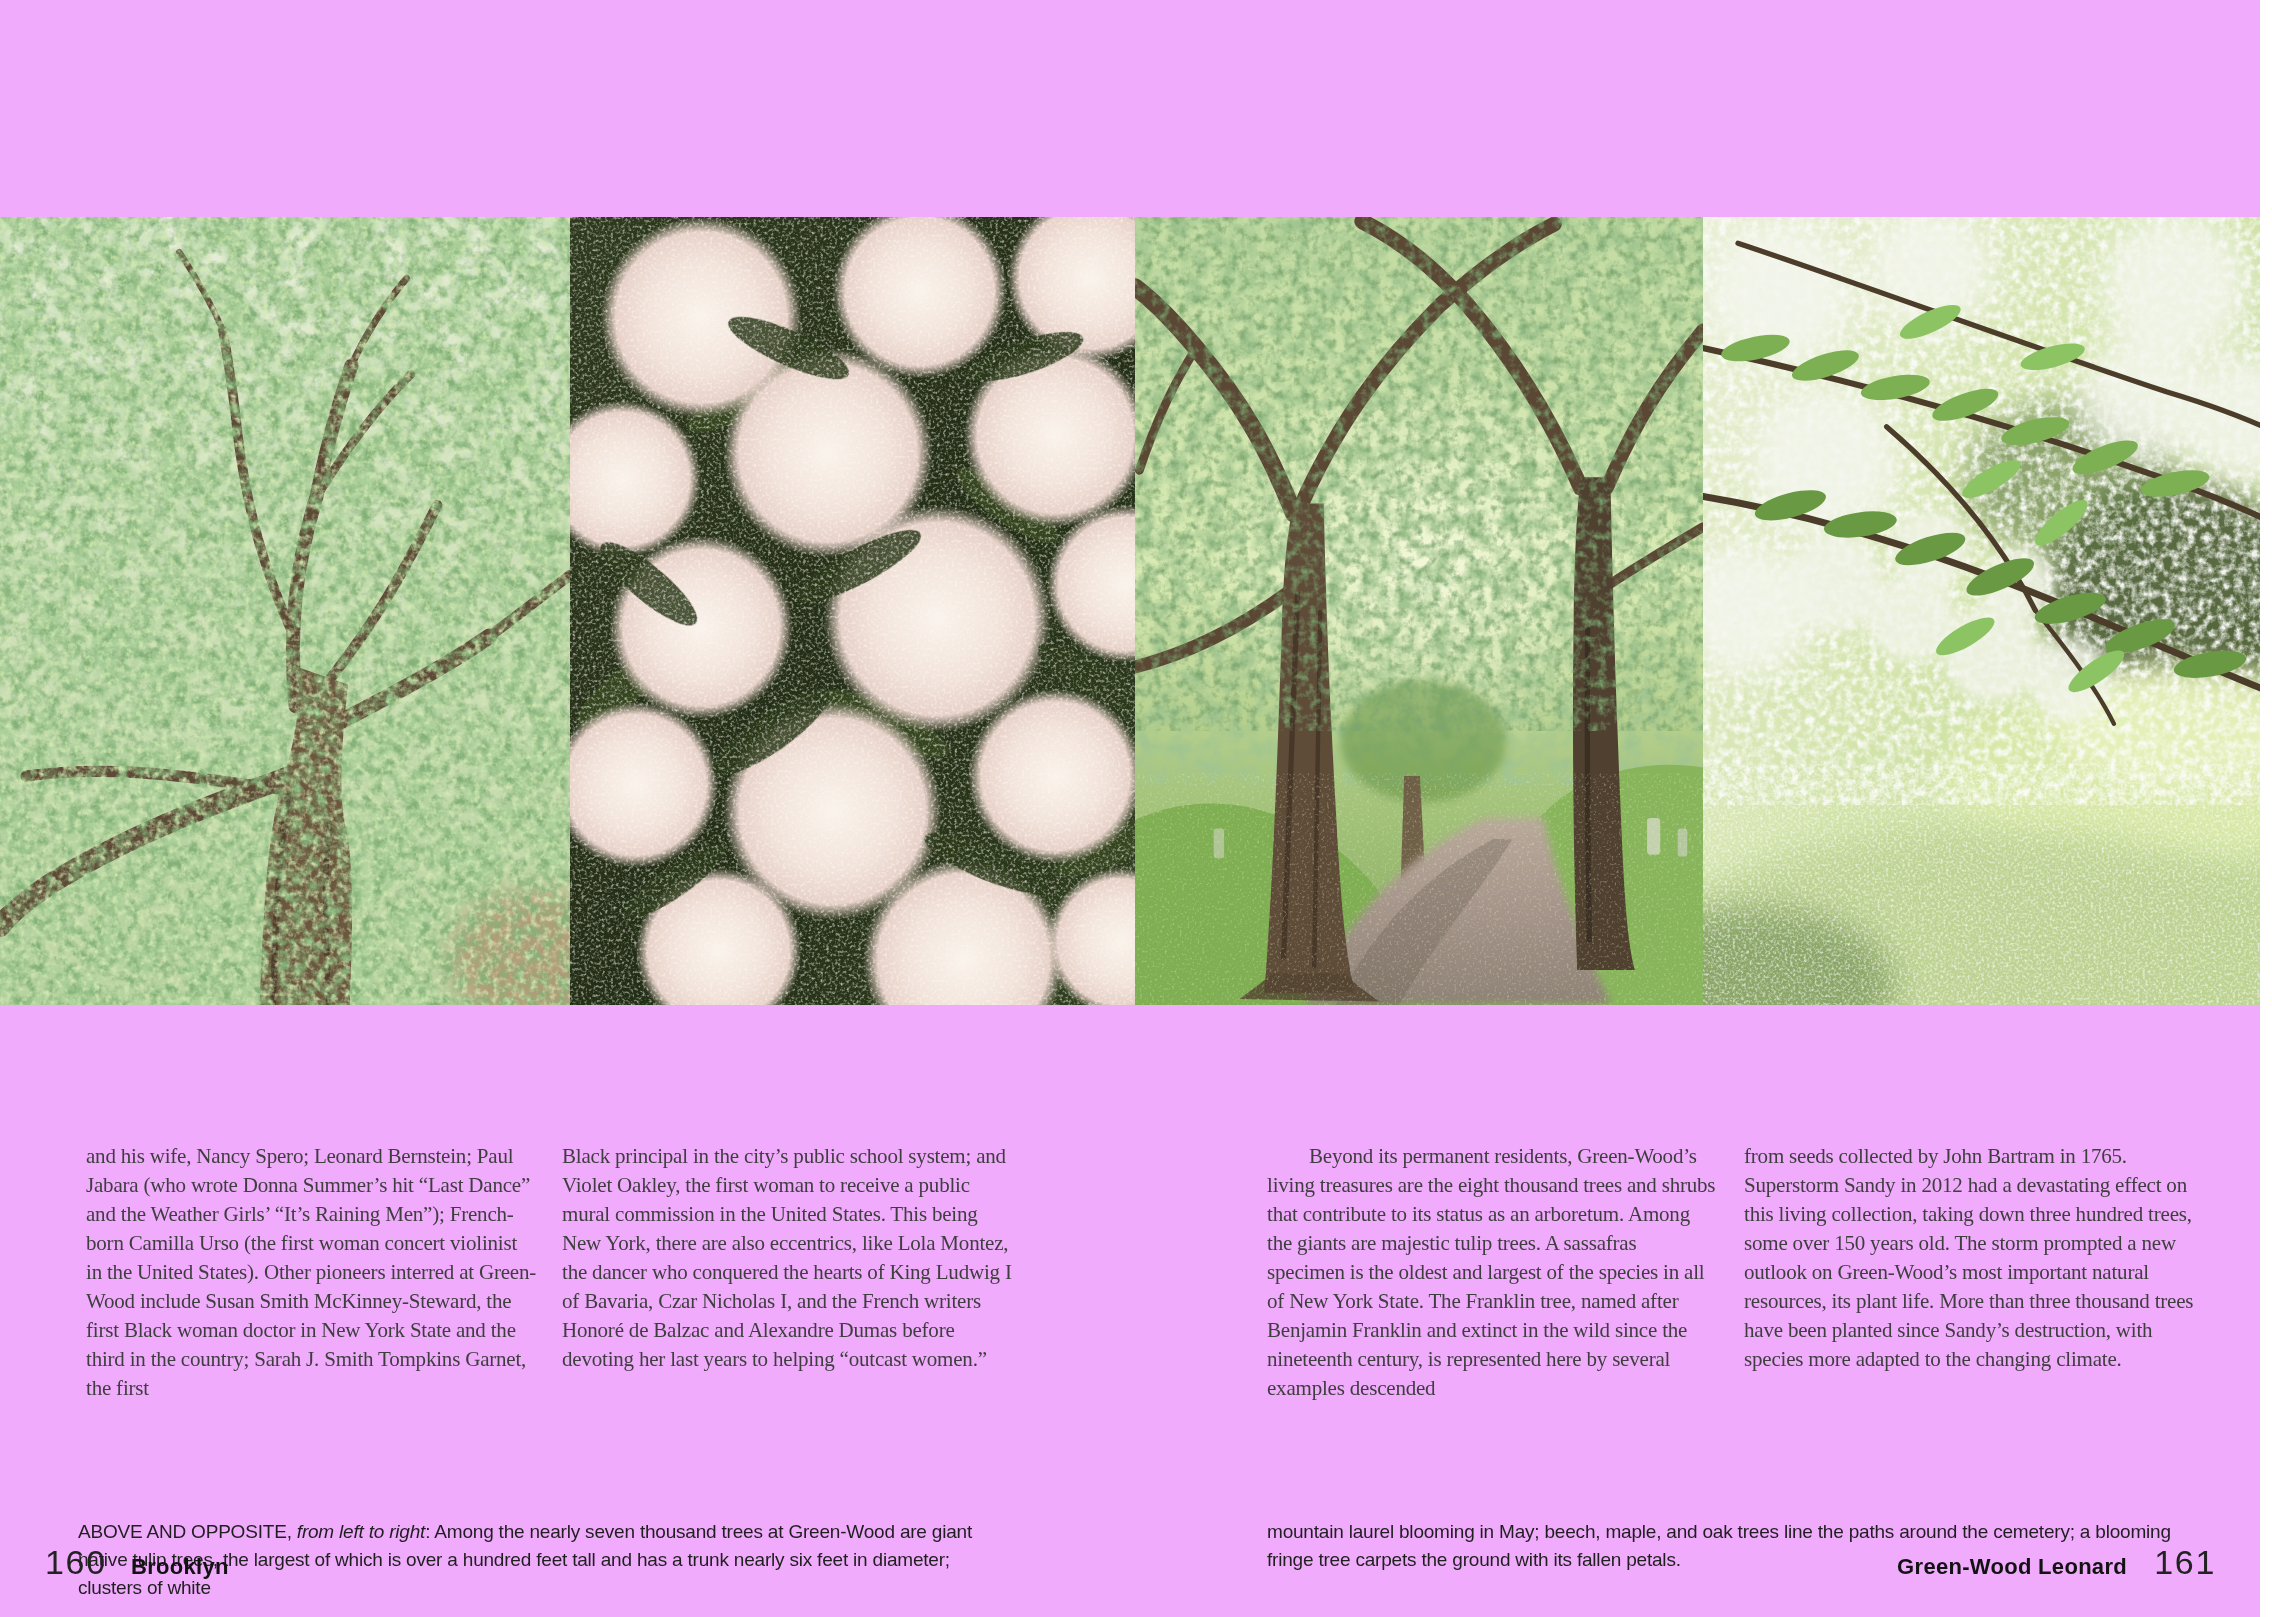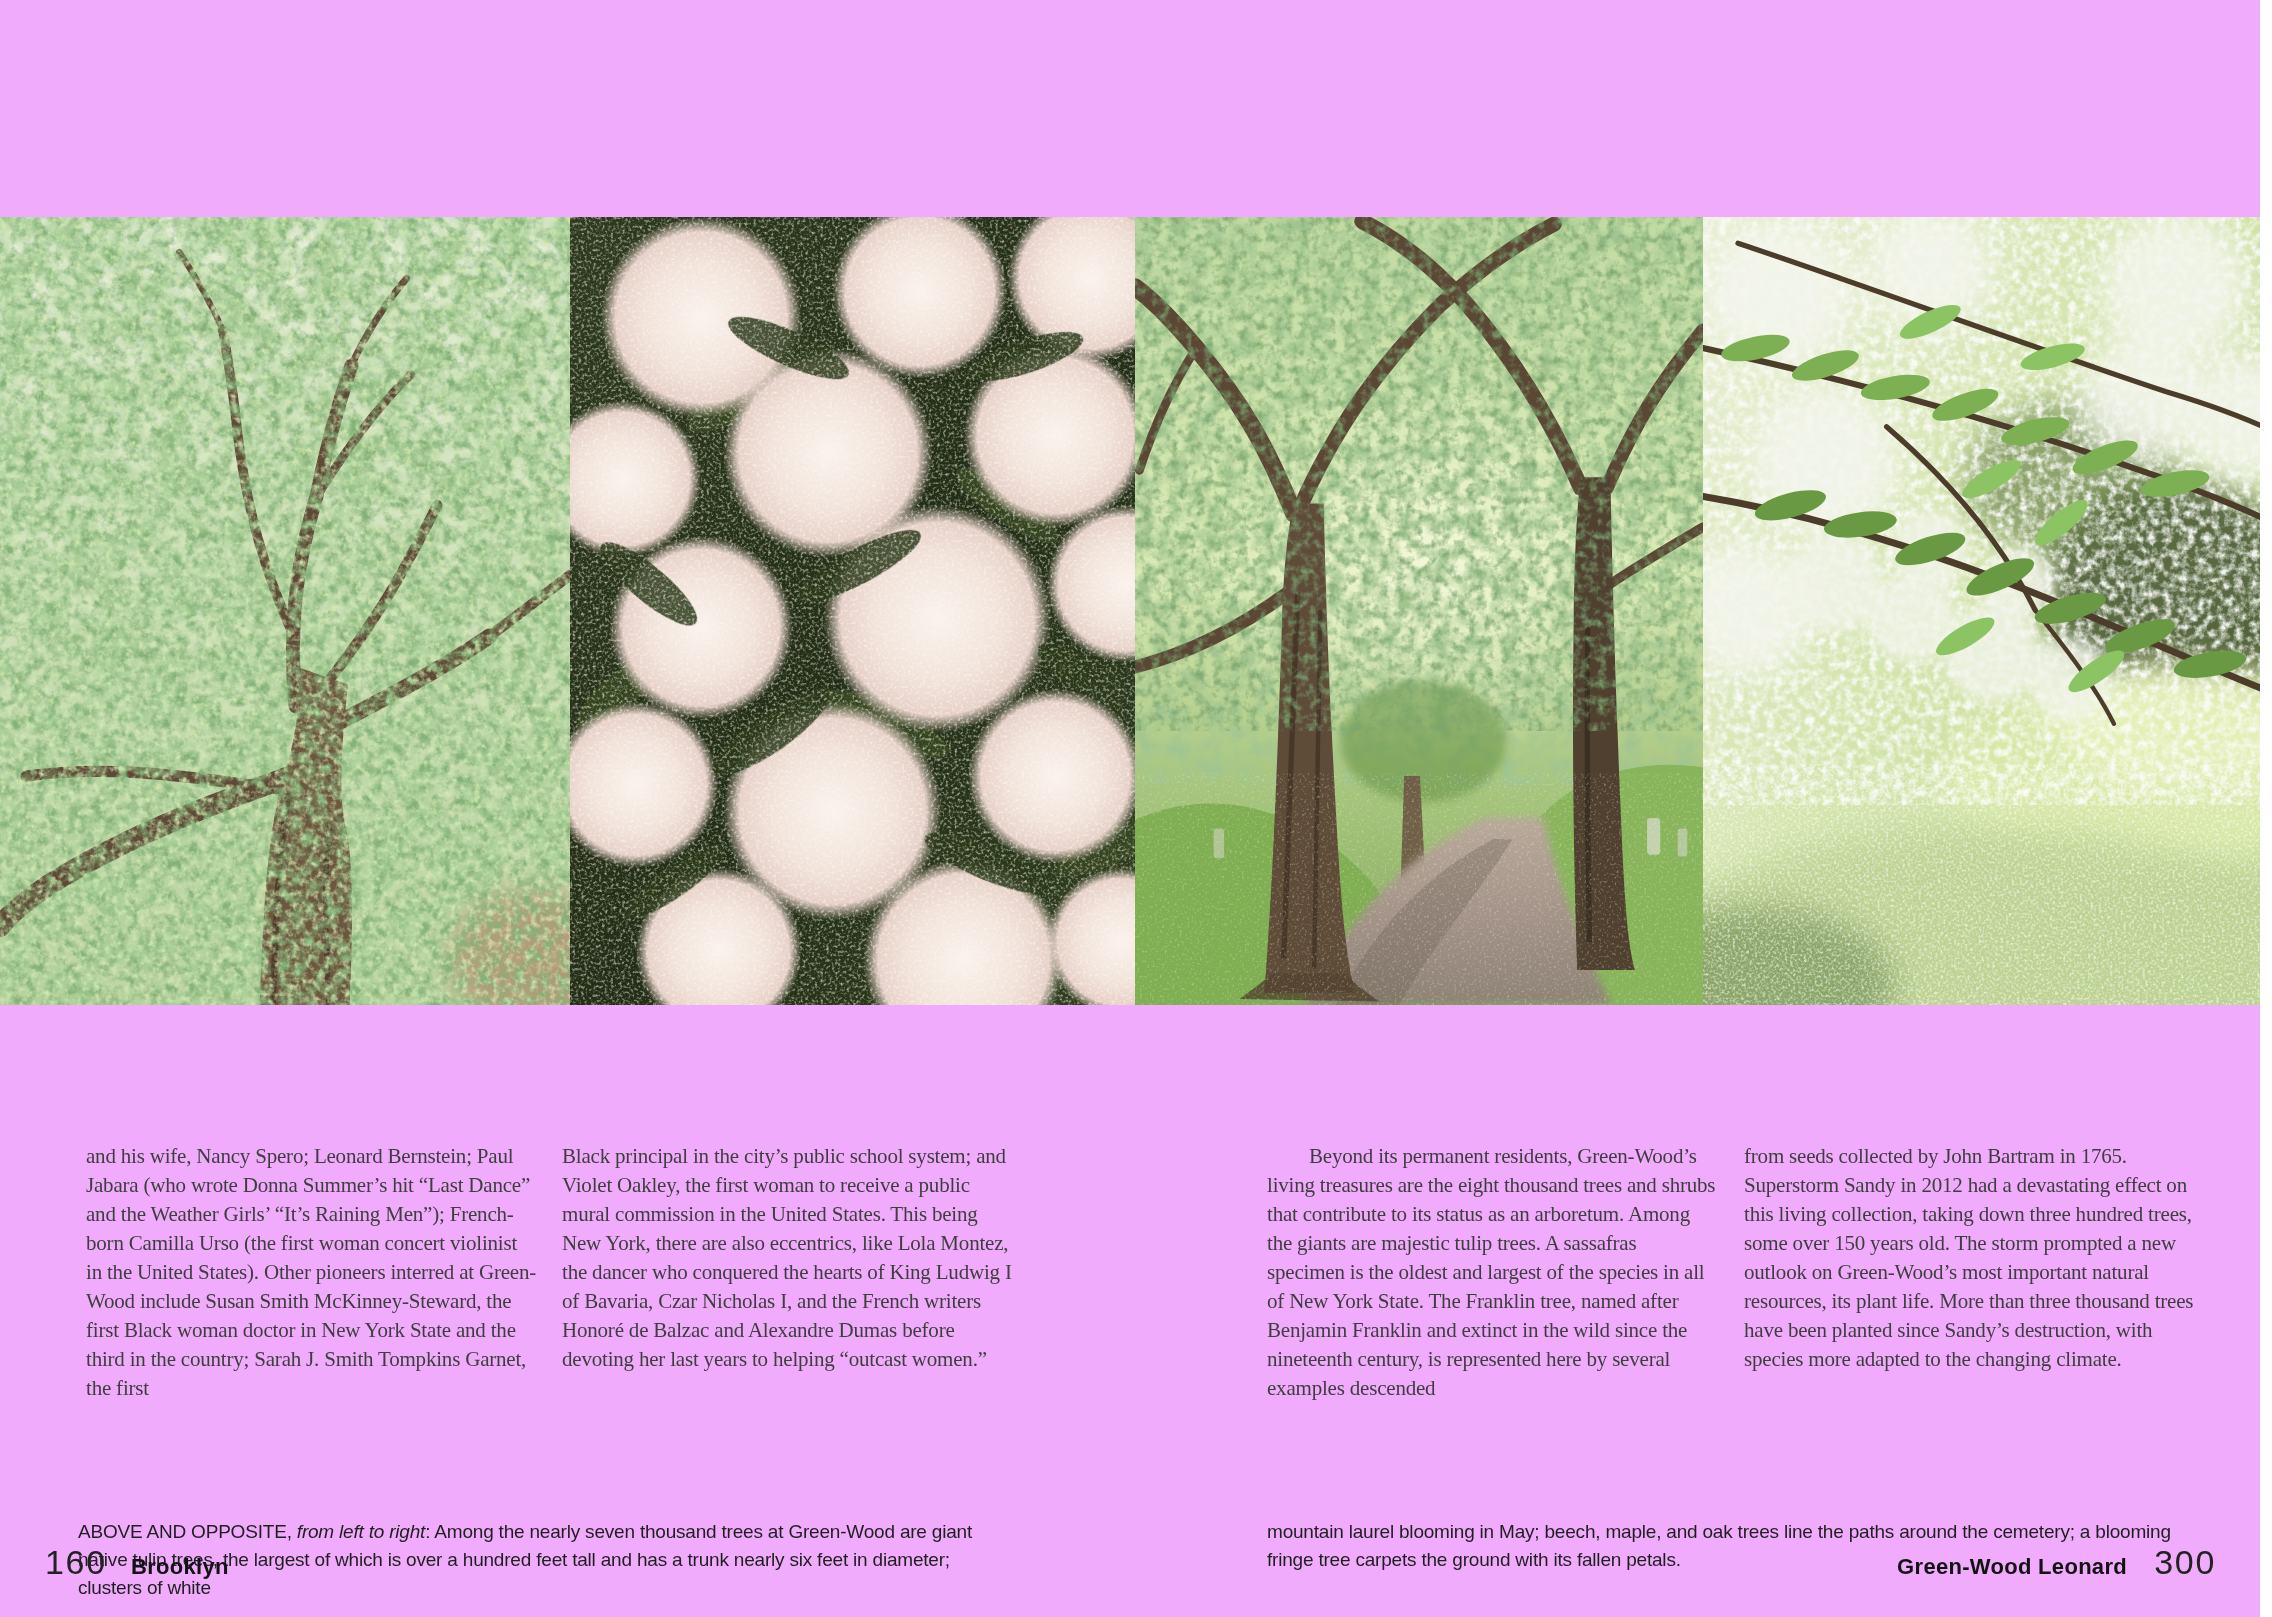--- a/index.html
+++ b/index.html
@@ -325,16 +325,16 @@
   <div class="bodycol" id="col2">Black principal in the city’s public school system; and Violet Oakley, the first woman to receive a public mural commission in the United States. This being New York, there are also eccentrics, like Lola Montez, the dancer who conquered the hearts of King Ludwig I of Bavaria, Czar Nicholas I, and the French writers Honoré de Balzac and Alexandre Dumas before devoting her last years to helping “outcast women.”</div>
   <div class="bodycol" id="col3">Beyond its permanent residents, Green-Wood’s living treasures are the eight thousand trees and shrubs that contribute to its status as an arboretum. Among the giants are majestic tulip trees. A sassafras specimen is the oldest and largest of the species in all of New York State. The Franklin tree, named after Benjamin Franklin and extinct in the wild since the nineteenth century, is represented here by several examples descended</div>
   <div class="bodycol" id="col4">from seeds collected by John Bartram in 1765. Superstorm Sandy in 2012 had a devastating effect on this living collection, taking down three hundred trees, some over 150 years old. The storm prompted a new outlook on Green-Wood’s most important natural resources, its plant life. More than three thousand trees have been planted since Sandy’s destruction, with species more adapted to the changing climate.</div>
 
   <div class="caption" id="caption-left"><span>ABOVE AND OPPOSITE, </span><span class="ital">from left to right</span><span>: Among the nearly seven thousand trees at Green-Wood are giant native tulip trees, the largest of which is over a hundred feet tall and has a trunk nearly six feet in diameter; clusters of white</span></div>
   <div class="caption" id="caption-right">mountain laurel blooming in May; beech, maple, and oak trees line the paths around the cemetery; a blooming fringe tree carpets the ground with its fallen petals.</div>
 
   <div class="pagenum" id="pagenum-left">160</div>
   <div class="runhead" id="runhead-left">Brooklyn</div>
   <div class="runhead" id="runhead-right">Green-Wood Leonard</div>
-  <div class="pagenum" id="pagenum-right">300</div>
+  <div class="pagenum" id="pagenum-right">161</div>
 
 </div>
 
 
 </body></html>

